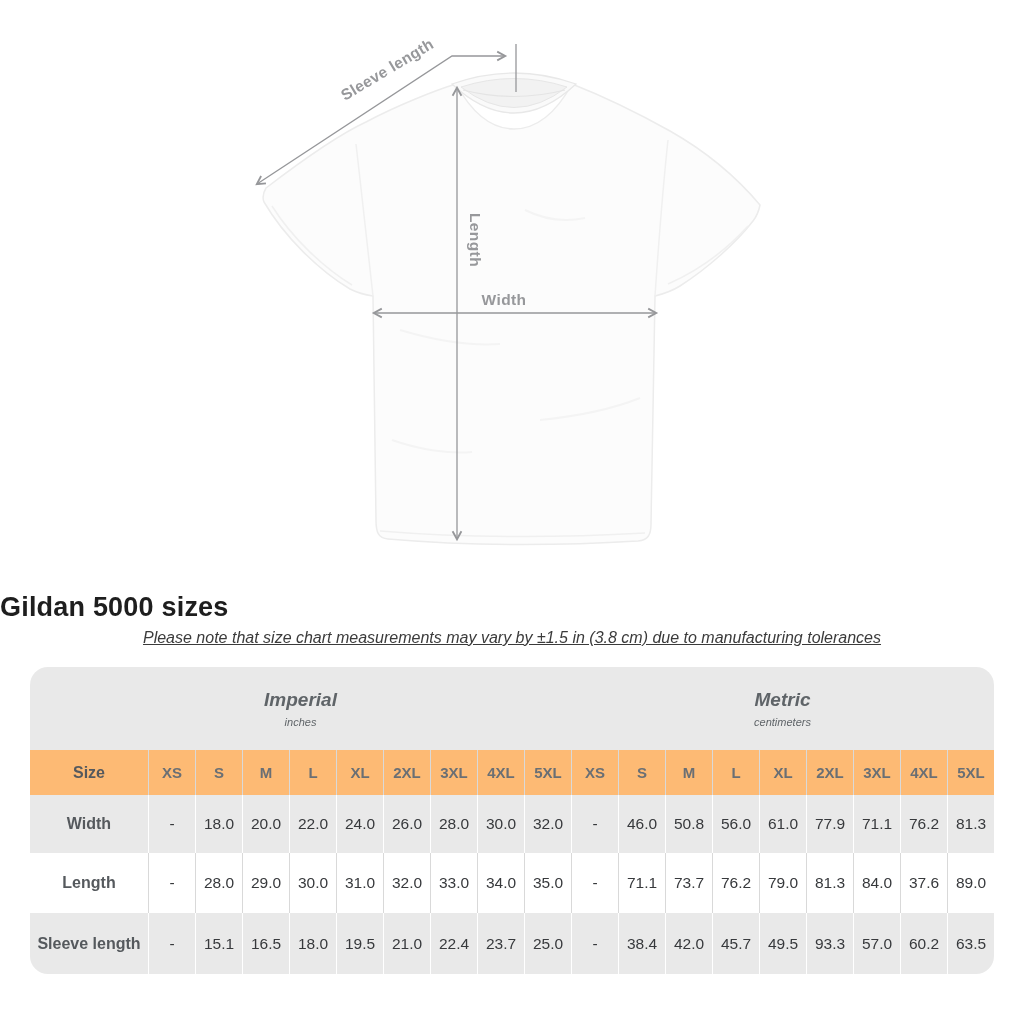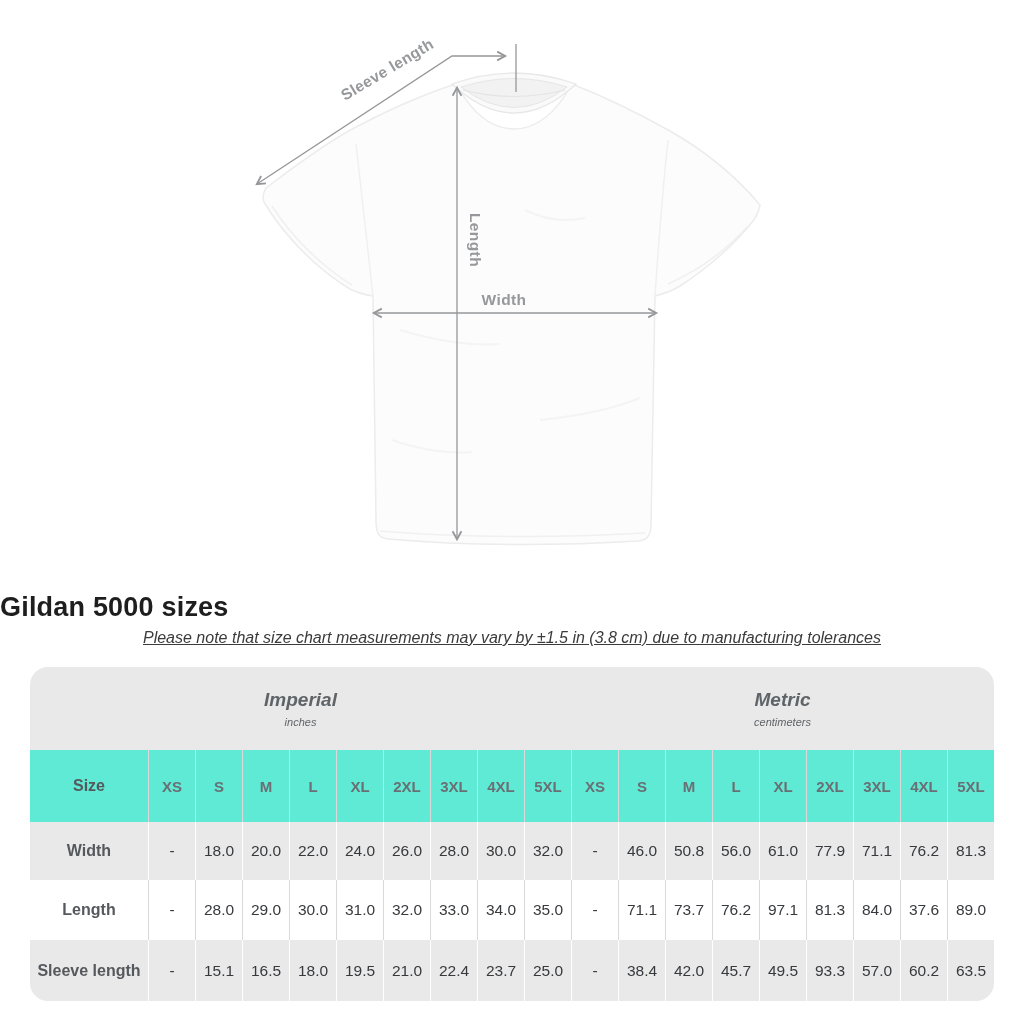--- a/index.html
+++ b/index.html
@@ -39,21 +39,21 @@
   .c + .c{border-left:1px solid var(--dv);}
   .band{
     display:grid;grid-template-columns:118px repeat(18,1fr);
     background:#e9e9e9;height:83px;align-items:center;
   }
   .grp{text-align:center;color:#5f6468;}
   .grp.imperial{grid-column:1 / span 10;}
   .grp.metric{grid-column:11 / span 9;}
   .grp .g-title{font-size:19px;font-weight:bold;font-style:italic;}
   .grp .g-unit{font-size:11px;font-style:italic;margin-top:5px;}
-  .r-head{height:72px;background:#5eead4;--dv:#d9d9d9;}
+  .r-head{height:45px;background:#fdba74;--dv:#d9d9d9;}
   .r-white{height:60px;background:#ffffff;--dv:#d9d9d9;}
   .r-gray{background:#e9e9e9;--dv:#ffffff;}
   .r-gray.r1{height:58px;}
   .r-gray.r3{height:61px;}
   .c.lb{font-size:16px;font-weight:bold;color:#55595d;}
   .c.sz{font-size:15px;font-weight:bold;color:#6a6f74;}
   .c.v{font-size:15.5px;color:#37393c;}
 </style>
 </head>
 <body>
@@ -185,21 +185,21 @@
     <div class="c v">30.0</div>
     <div class="c v">31.0</div>
     <div class="c v">32.0</div>
     <div class="c v">33.0</div>
     <div class="c v">34.0</div>
     <div class="c v">35.0</div>
     <div class="c v">-</div>
     <div class="c v">71.1</div>
     <div class="c v">73.7</div>
     <div class="c v">76.2</div>
-    <div class="c v">97.1</div>
+    <div class="c v">79.0</div>
     <div class="c v">81.3</div>
     <div class="c v">84.0</div>
     <div class="c v">37.6</div>
     <div class="c v">89.0</div>
   </div>
 
   <div class="trow r-gray r3">
     <div class="c lb">Sleeve length</div>
     <div class="c v">-</div>
     <div class="c v">15.1</div>

